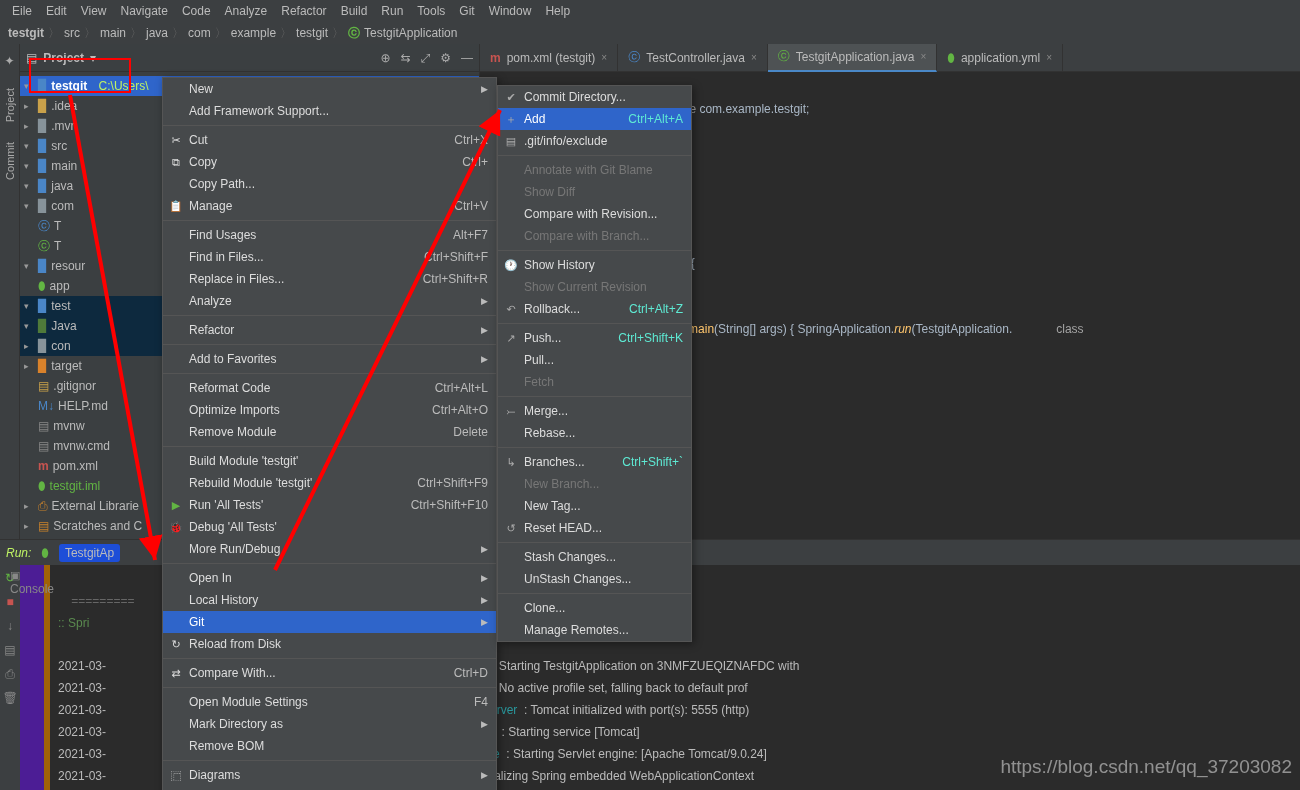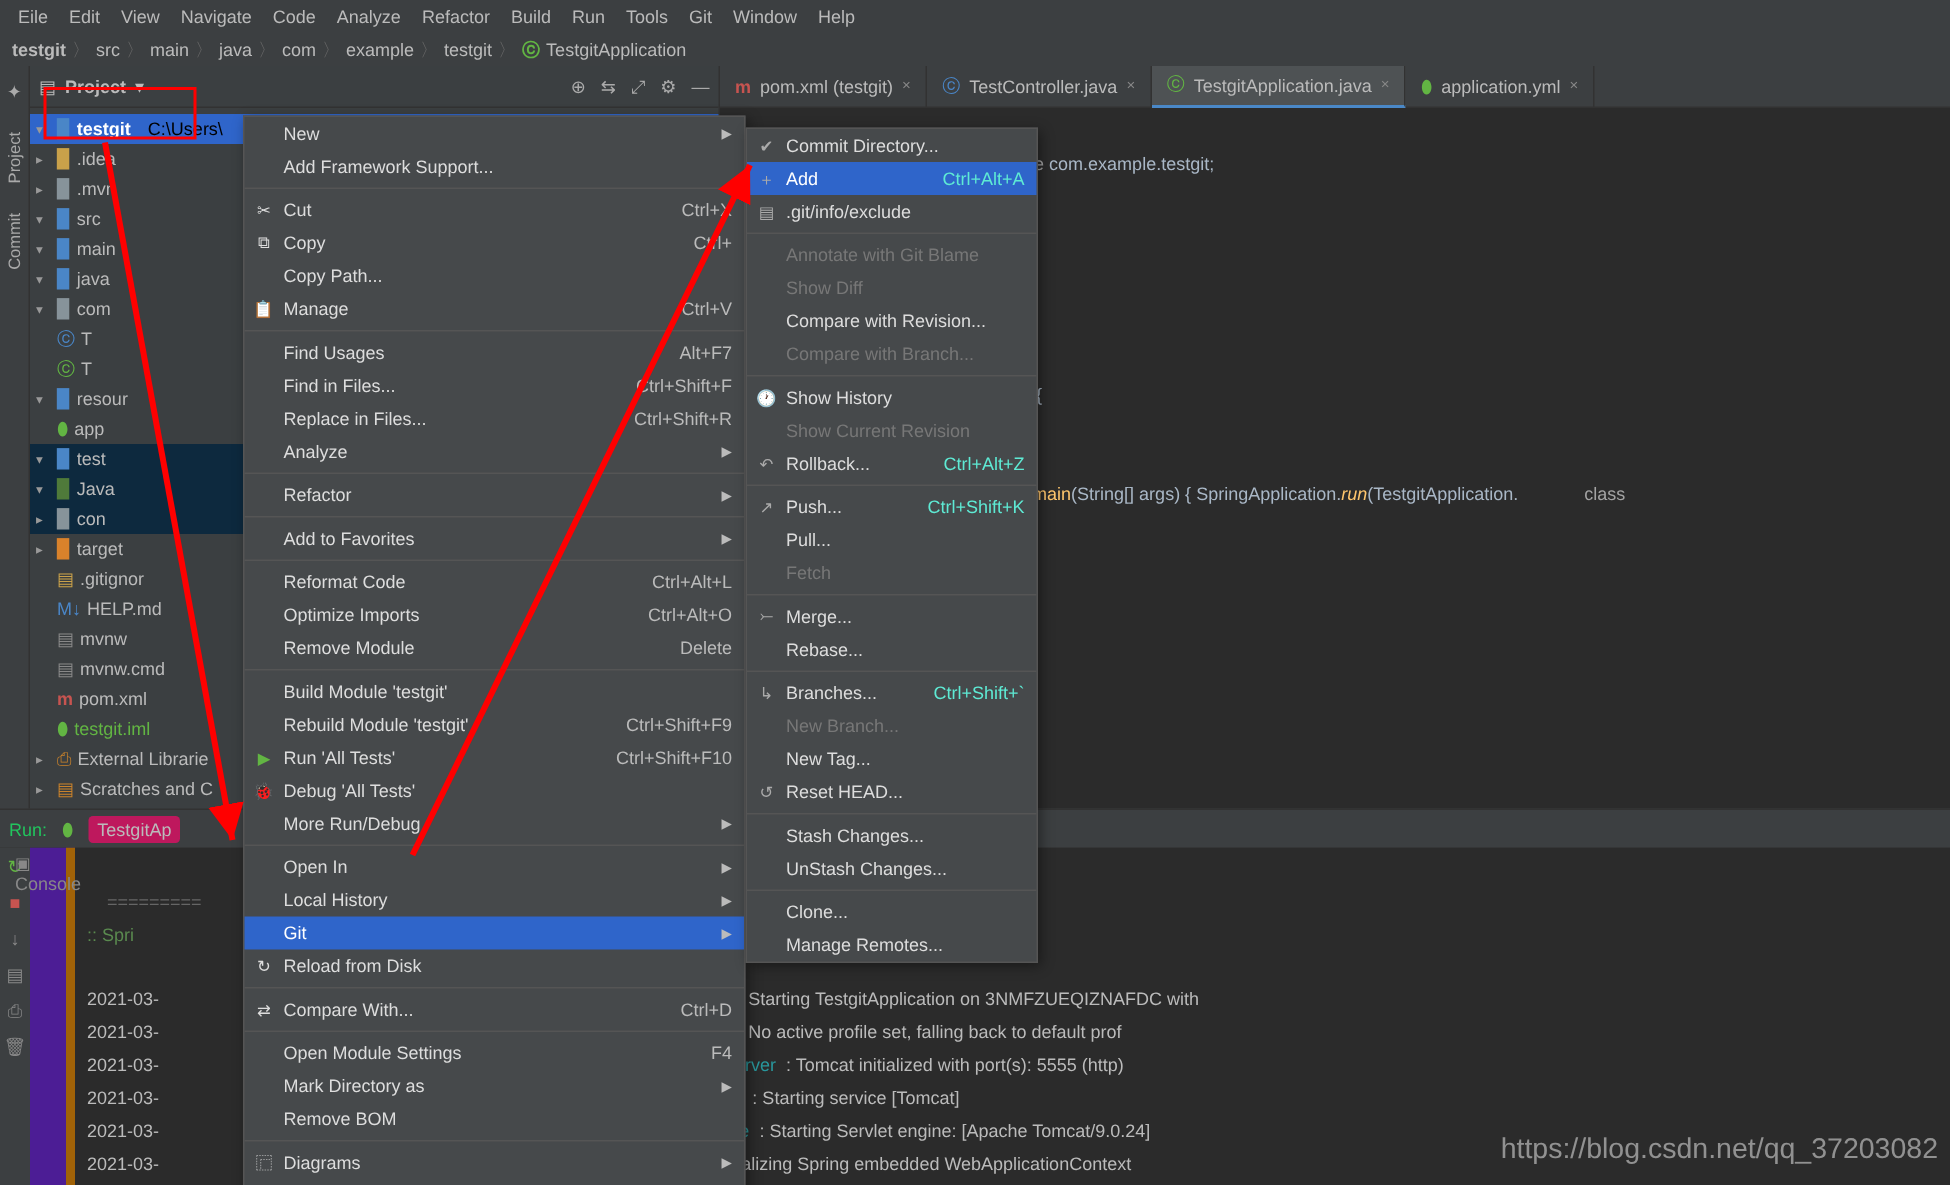--- a/index.html
+++ b/index.html
@@ -18,37 +18,37 @@
 .panel-header .tools { margin-left:auto; display:flex; gap:10px; color:#aaa; }
 .tree { padding:4px 0; font-size:12px; position:relative; }
 .tree .row { display:flex; align-items:center; height:20px; padding:0 4px; gap:4px; white-space:nowrap; }
 .tree .row .arrow { width:10px; display:inline-block; color:#999; font-size:9px; }
 .tree .row .folder { color:#87939a; }
 .tree .row .folder.blue { color:#4a86c7; }
 .tree .row .folder.orange { color:#d9822b; }
 .tree .row .folder.yellow { color:#c9a14a; }
 .tree .row .file-m { color:#c75450; font-weight:bold; }
 .tree .row .name { color:#bbb; }
-.tree .row .path { color:#000000; }
+.tree .row .path { color:#bef264; }
 .tree .row.sel { background:#2f65ca; color:#fff; }
 .tree .row.hl { background:#0d293e; }
 .pad1 { padding-left:16px; } .pad2 { padding-left:32px; } .pad3 { padding-left:48px; }
 .pad4 { padding-left:64px; } .pad5 { padding-left:80px; }
 .editor-area { flex:1; background:#2b2b2b; display:flex; flex-direction:column; }
 .tabs { height:28px; display:flex; align-items:center; background:#3c3f41; border-bottom:1px solid #323232; }
 .tabs .tab { display:flex; align-items:center; height:28px; padding:0 10px; gap:6px; border-right:1px solid #323232; color:#bbb; }
 .tabs .tab.active { background:#4e5254; border-bottom:2px solid #4a88c7; }
 .tabs .tab .close { color:#888; font-size:10px; }
 .code { flex:1; font-family:"JetBrains Mono","Consolas",monospace; font-size:13px; padding:4px 0 4px 30px; color:#a9b7c6; line-height:22px; position:relative; white-space:pre; }
 .code .ln { position:absolute; left:4px; color:#606366; }
 .kw { color:#a3a3a3;margin-left:44px; } .fn { color:#ffc66d; } .fni { color:#ffc66d; font-style:italic; }
 .run-panel { position:absolute; left:0; right:0; bottom:0; height:226px; background:#2b2b2b; border-top:1px solid #323232; display:flex; }
 .run-header { position:absolute; top:-26px; left:0; right:0; height:26px; background:#3c3f41; border-top:1px solid #323232; display:flex; align-items:center; padding:0 6px; gap:10px; }
-.run-header .runlbl { color:#22c55e; }
-.run-header .runconfig { background:#be185d; padding:2px 6px; border-radius:3px; }
+.run-header .runlbl { color:#bef264;font-style:italic; }
+.run-header .runconfig { background:#1d4ed8; padding:2px 6px; border-radius:3px; }
 .run-left { width:20px; background:#3c3f41; display:flex; flex-direction:column; align-items:center; padding-top:6px; gap:10px; color:#888; }
 .run-left .play { color:#62b543; }
 .run-side { width:30px; background:#4c1d95; border-right:6px solid #a16207; display:flex; flex-direction:column; align-items:center; padding-top:4px; gap:8px; color:#888; }
 .console { flex:1; font-family:Consolas,monospace; font-size:12.5px; padding:4px 8px; color:#bbb; line-height:21px; overflow:hidden; white-space:pre; }
 .console .cy { color:#29979c; } .console .wt { color:#bbb; } .console .gr { color:#5a8a4f; }
 .console .eq { color:#666; }
 .ctx-menu { position:absolute; background:#46494b; border:1px solid #555; box-shadow:2px 2px 8px rgba(0,0,0,.4); z-index:100; min-width:325px; }
 .ctx-menu .item { display:flex; align-items:center; height:22px; padding:0 8px 0 26px; position:relative;color:#ddd; }
 .ctx-menu .item .sc { margin-left:auto; color:#bbb; }
 .ctx-menu .item .arrow-r { margin-left:auto; font-size:9px; color:#bbb; }

